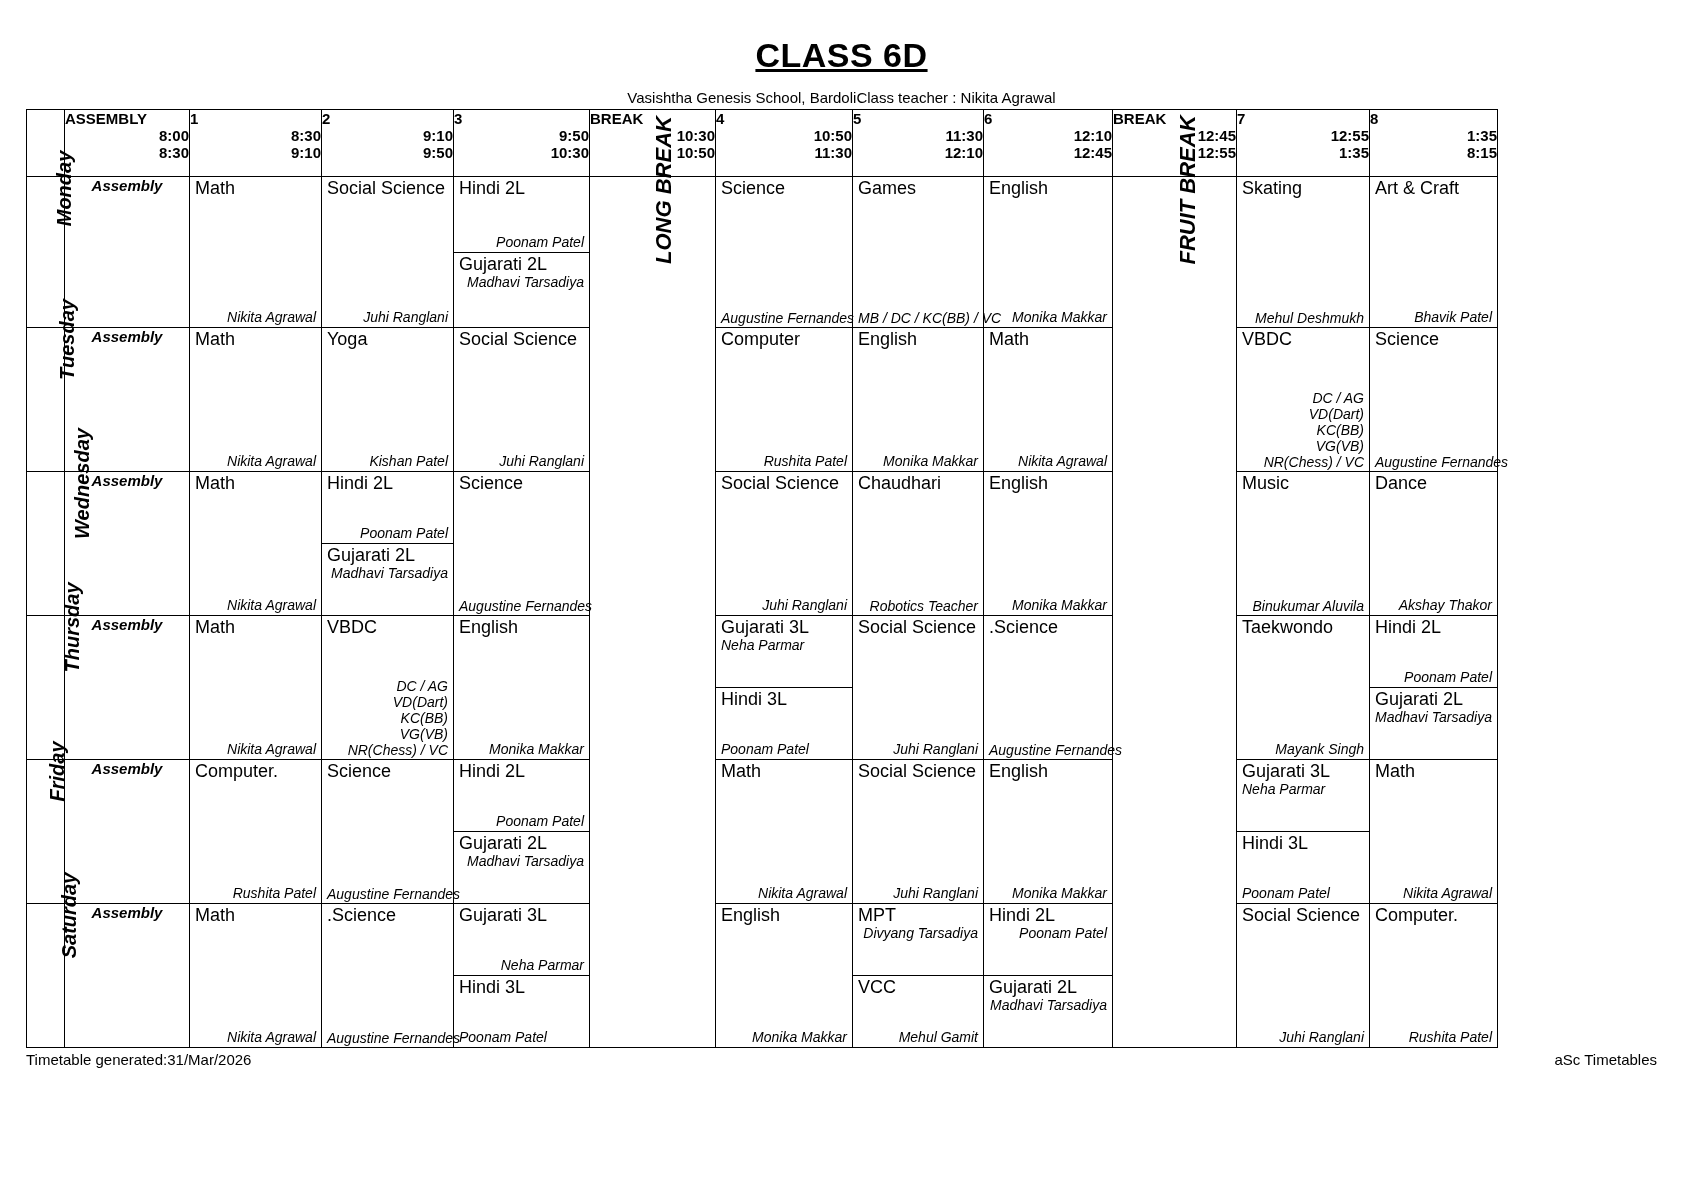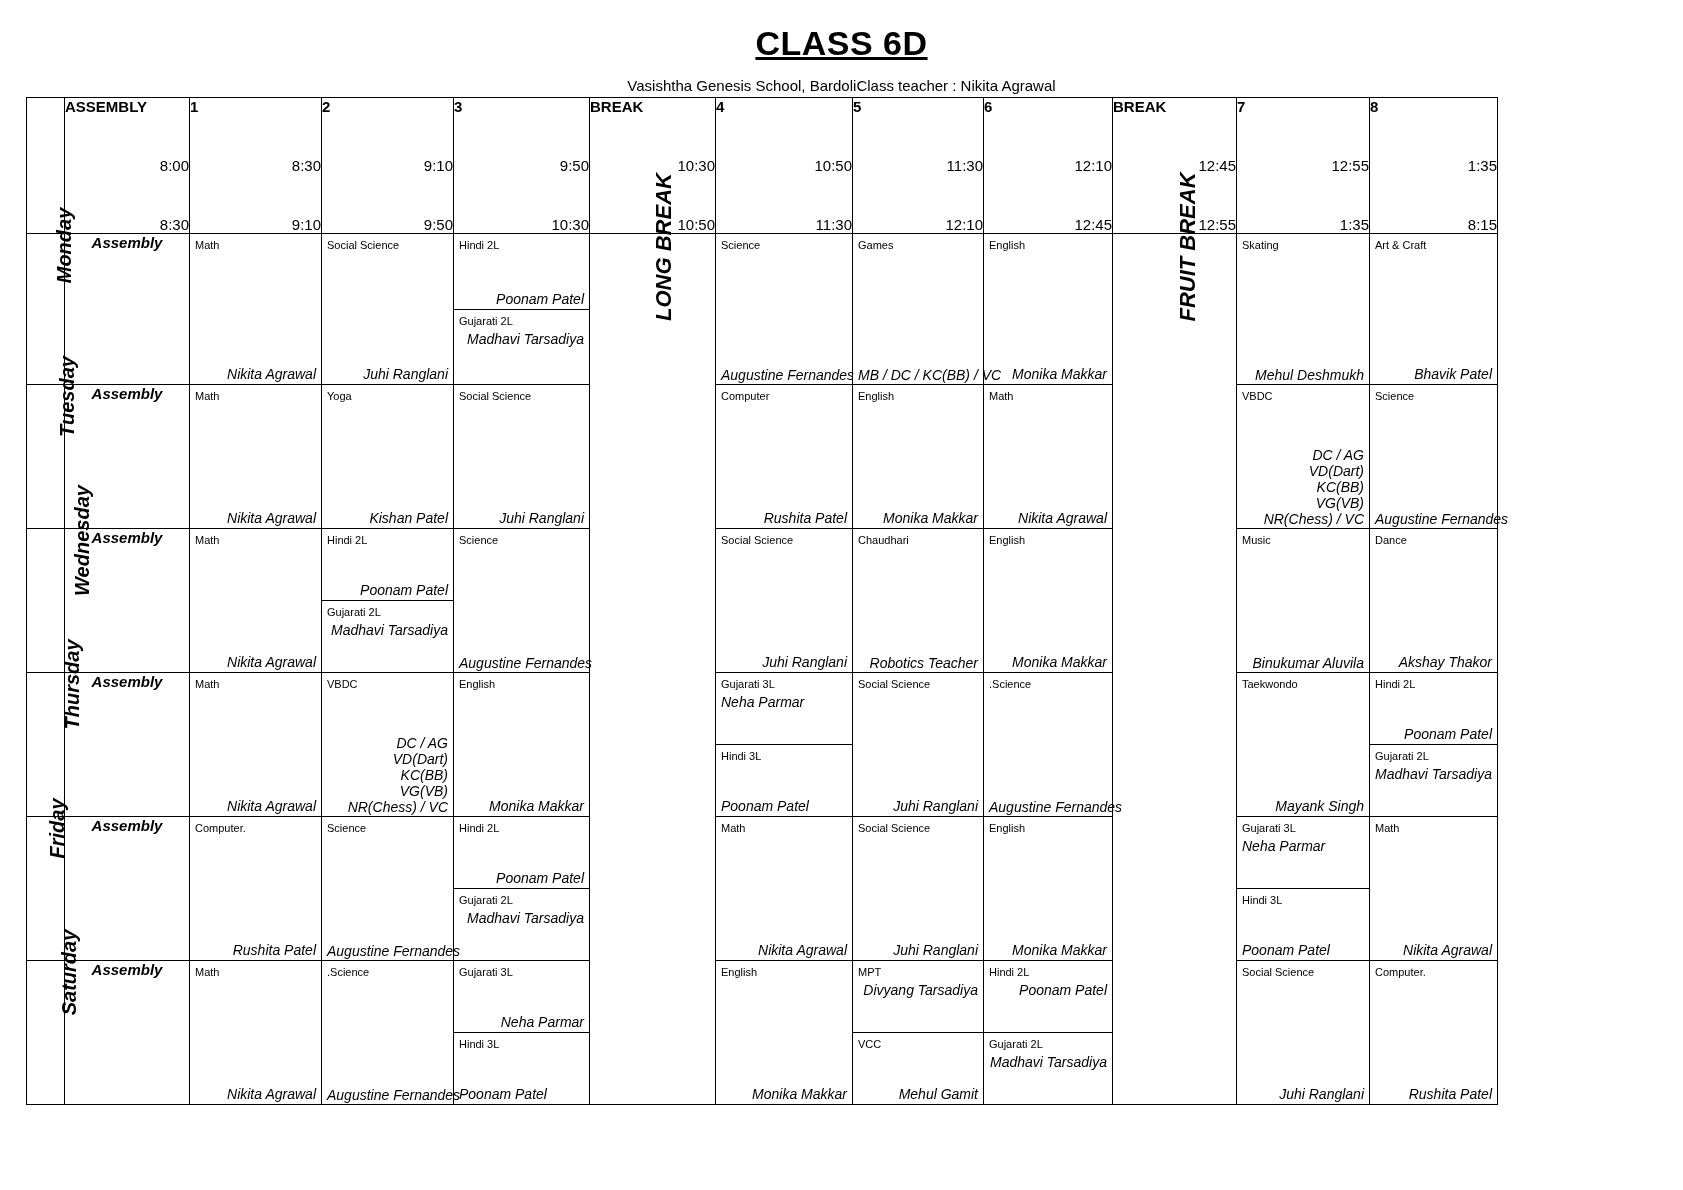--- a/index.html
+++ b/index.html
@@ -11,21 +11,21 @@
     width: 1683px;
     height: 1190px;
     font-family: "Liberation Sans", sans-serif;
     color: #000000;
     position: relative;
   }
   .page {
     width: 1683px;
     height: 1190px;
     box-sizing: border-box;
-    padding: 16px 26px 8px 26px;
+    padding: 28px 26px 8px 26px;
     position: relative;
   }
   .title {
     text-align: center;
     font-size: 34px;
     font-weight: bold;
     text-decoration: underline;
     letter-spacing: 0.5px;
     margin: 8px 0 14px 0;
   }
@@ -57,24 +57,23 @@
   }
   .hdr-num {
     display: block;
     font-size: 15px;
     font-weight: bold;
     line-height: 17px;
   }
   .hdr-t1, .hdr-t2 {
     display: block;
     text-align: right;
-    font-weight: normal;
+    font-weight: bold;
     font-size: 15px;
     line-height: 17px;
-    margin-top: 42px;
   }
   .daycell {
     width: 38px;
     text-align: center;
     vertical-align: middle;
     position: relative;
   }
   .dayname {
     font-size: 20px;
     font-weight: bold;
@@ -105,21 +104,21 @@
   }
   .sub-block {
     box-sizing: border-box;
     padding: 2px 5px 1px 5px;
     position: relative;
   }
   .sub-block + .sub-block {
     border-top: 1px solid #000;
   }
   .subj {
-    font-size: 11px;
+    font-size: 18px;
     line-height: 19px;
     white-space: nowrap;
   }
   .teacher {
     font-size: 14px;
     font-style: italic;
     text-align: right;
     line-height: 17px;
     white-space: nowrap;
   }
@@ -776,14 +775,18 @@
             <div class="spacer"></div>
             <div class="teacher">Rushita Patel</div>
           </div>
             </div>
         </td>
       </tr>
 
     </tbody>
   </table>
 
+  <div class="footer">
+    <span>Timetable generated:31/Mar/2026</span>
+    <span>aSc Timetables</span>
+  </div>
 
 </div>
 
 </body></html>

